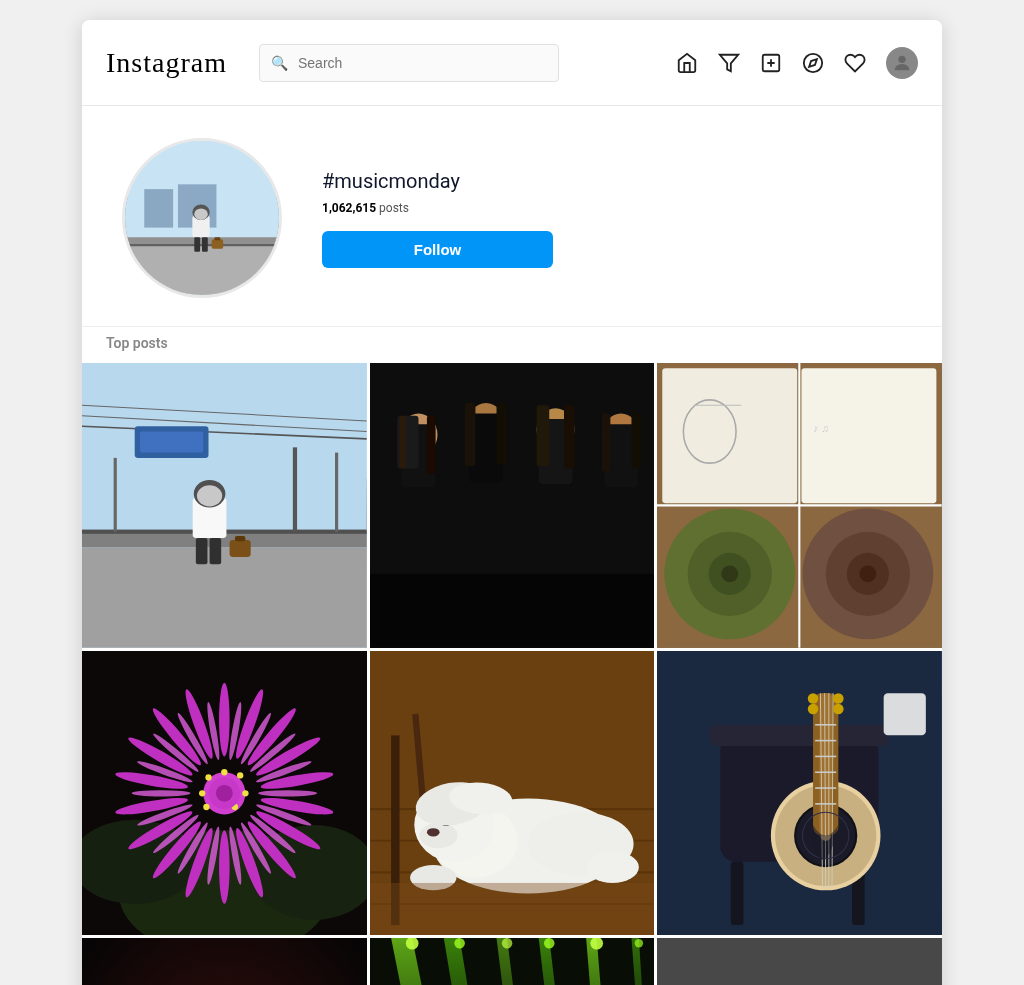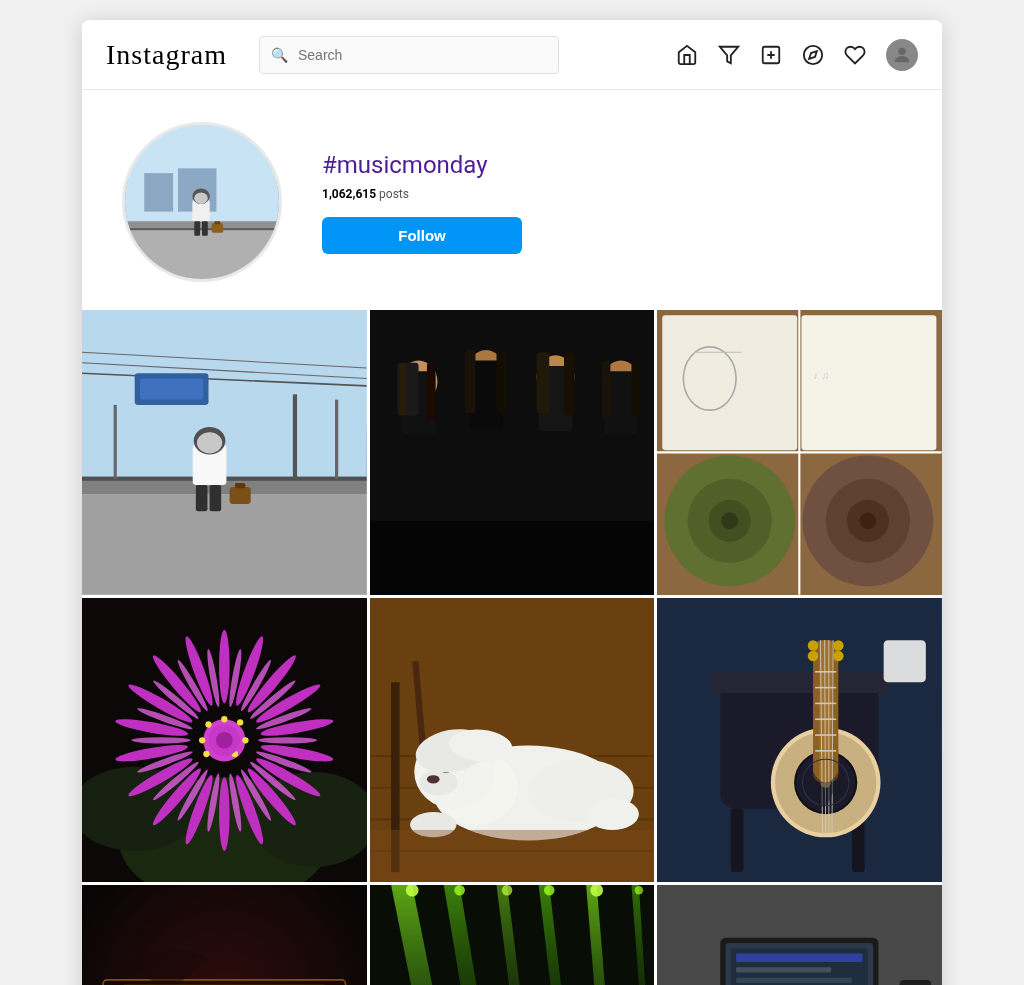--- a/index.html
+++ b/index.html
@@ -17,21 +17,21 @@
       width: 860px;
       border-radius: 8px;
       box-shadow: 0 2px 20px rgba(0,0,0,0.15);
       overflow: hidden;
     }
     
     .nav {
       display: flex;
       align-items: center;
       padding: 0 24px;
-      height: 70px;
+      height: 86px;
       border-bottom: 1px solid #e8e8e8;
       background: #fff;
       gap: 16px;
     }
     .nav-logo {
       font-family: 'Brush Script MT', cursive;
       font-size: 28px;
       color: #000;
       text-decoration: none;
       flex-shrink: 0;
@@ -112,40 +112,40 @@
       height: 100%;
       background: linear-gradient(180deg, #c8e8f5 0%, #ddeef8 35%, #9ab8c8 36%, #7a9bb0 50%, #8c8c8c 51%, #aaaaaa 70%, #c8c8c8 100%);
       position: relative;
     }
     .profile-info {
       display: flex;
       flex-direction: column;
       gap: 8px;
     }
     .profile-hashtag {
-      font-size: 24px;
+      font-size: 20px;
       font-weight: 400;
-      color: #4c1d95;
+      color: #0f172a;
     }
     .profile-posts {
       font-size: 12px;
       color: #555;
     }
     .profile-posts strong {
       font-weight: 700;
       color: #000;
     }
     .follow-btn {
       margin-top: 8px;
       background: #0095f6;
       color: #fff;
       border: none;
       border-radius: 6px;
       padding: 10px 0;
-      width: 200px;
+      width: 231px;
       font-size: 15px;
       font-weight: 600;
       cursor: pointer;
     }
     
     .section-label {
       padding: 8px 16px 12px 24px;
       font-size: 14px;
       font-weight: 600;
       color: #888;
@@ -266,20 +266,21 @@
     <div class="profile-info">
       <h1 class="profile-hashtag">#musicmonday</h1>
       <p class="profile-posts">
         <strong>1,062,615</strong>
         <span>posts</span>
       </p>
       <button class="follow-btn">Follow</button>
     </div>
   </div>
 
+  <div class="section-label">Top posts</div>
 
   <div class="posts-grid">
 
     <div class="post-thumb">
       <div class="img-placeholder lego-scene">
         <svg width="100%" height="100%" viewBox="0 0 270 270" xmlns="http://www.w3.org/2000/svg">
           <rect width="270" height="270" fill="#b8d8ee"></rect>
 
           <line x1="0" y1="40" x2="270" y2="55" stroke="#666" stroke-width="1"></line>
           <line x1="0" y1="50" x2="270" y2="65" stroke="#666" stroke-width="1"></line>

